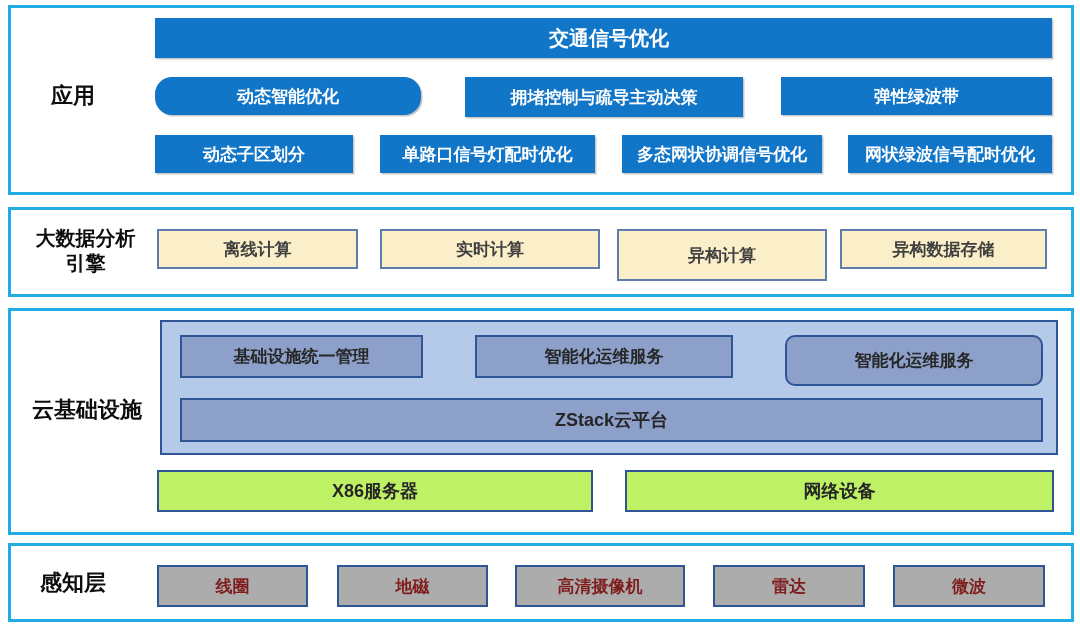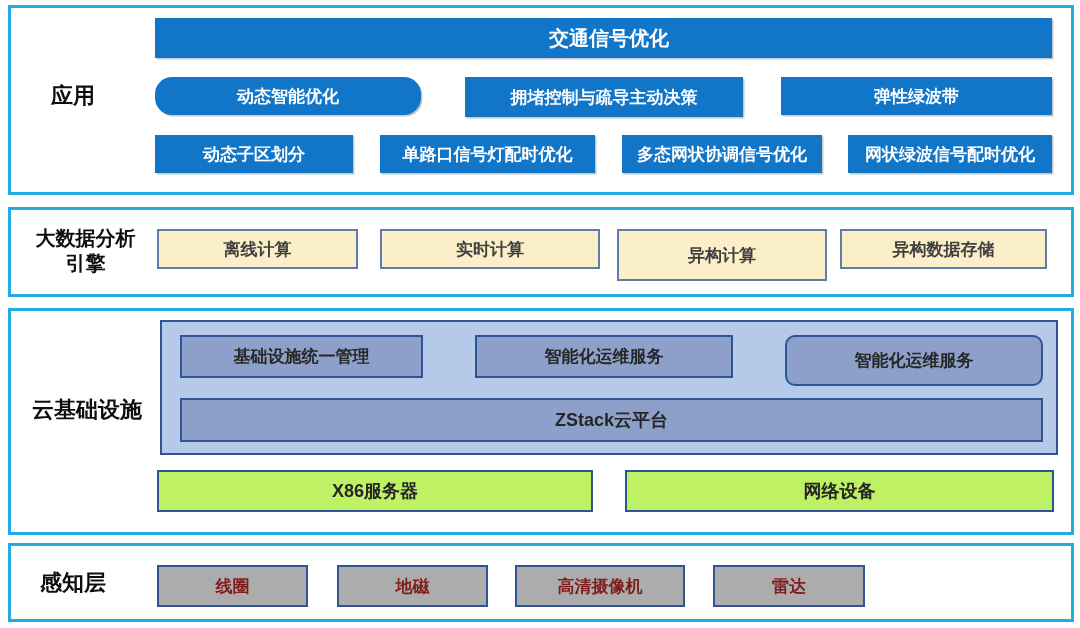--- a/index.html
+++ b/index.html
@@ -130,15 +130,16 @@
     <div class="abs box-hw" style="left:614px; top:159px; width:429px; height:42px;">网络设备</div>
   </div>
 
   <div class="section" style="left:8px; top:543px; width:1066px; height:79px;">
     <div class="abs layer-label" style="left:12px; top:22px; width:100px; height:30px;">感知层</div>
 
     <div class="abs box-gray" style="left:146px; top:19px; width:151px; height:42px;">线圈</div>
     <div class="abs box-gray" style="left:326px; top:19px; width:151px; height:42px;">地磁</div>
     <div class="abs box-gray" style="left:504px; top:19px; width:170px; height:42px;">高清摄像机</div>
     <div class="abs box-gray" style="left:702px; top:19px; width:152px; height:42px;">雷达</div>
+    <div class="abs box-gray" style="left:882px; top:19px; width:152px; height:42px;">微波</div>
   </div>
 
 </div>
 
 </body></html>

